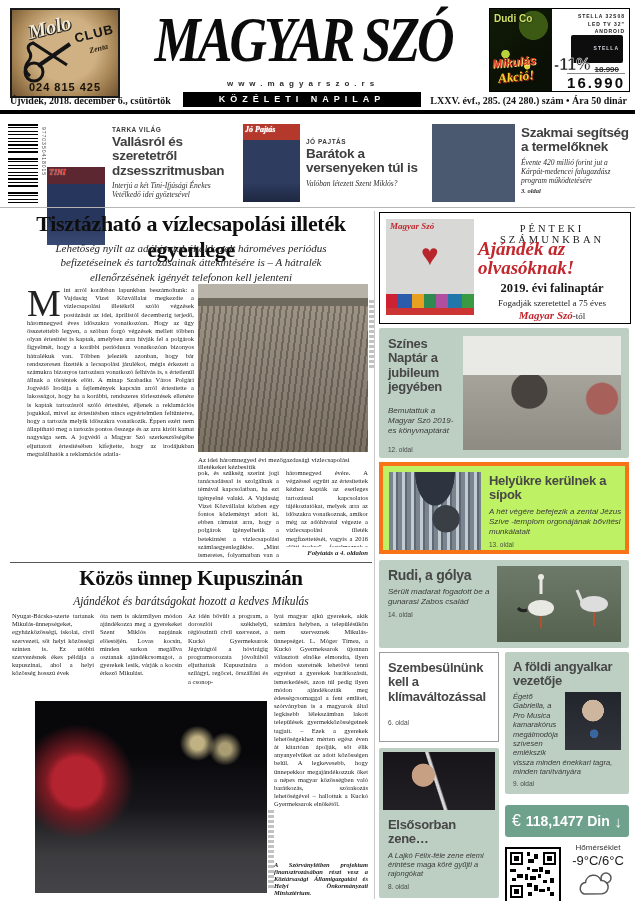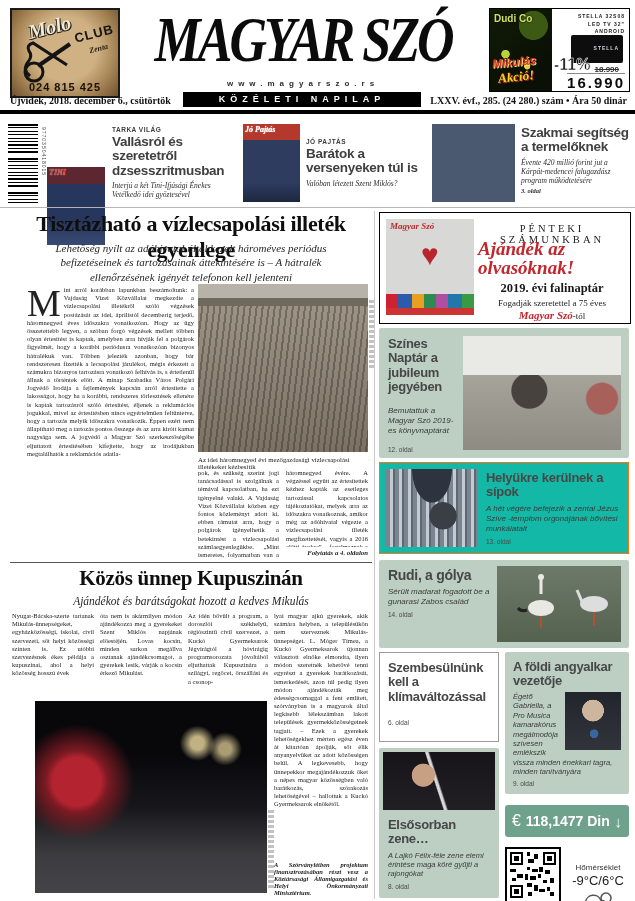--- a/index.html
+++ b/index.html
@@ -95,21 +95,21 @@
   .fb-kicker{position:absolute;left:98px;top:10px;width:148px;text-align:center;font:400 10.5px "Liberation Serif",serif;letter-spacing:3px;color:#222;}
   .fb-title{position:absolute;left:98px;top:26px;width:148px;text-align:left;font:italic 700 19px "Liberation Serif",serif;color:#c1272d;line-height:1.02;}
   .fb-s1{position:absolute;left:98px;top:68px;width:148px;text-align:center;font:700 12.5px "Liberation Serif",serif;color:#191919;}
   .fb-s2{position:absolute;left:98px;top:85px;width:148px;text-align:center;font:400 9px "Liberation Serif",serif;color:#222;}
   .fb-brand{position:absolute;left:98px;top:96px;width:148px;text-align:center;font:italic 700 11px "Liberation Serif",serif;color:#c1272d;}
   .fb-brand i{font:400 9px "Liberation Serif",serif;color:#222;font-style:normal;}
   #euro{left:505px;top:805px;width:124px;height:32px;background:#6fa28c;border-radius:3px;color:#fff;
         display:flex;align-items:center;justify-content:space-between;padding:0 7px;box-sizing:border-box;
         font-family:"Liberation Sans",sans-serif;}
   #qr{left:505px;top:847px;width:46px;height:46px;border:2px solid #000;background:#fff;padding:3px;}
-  .wx-label{font:8px "Liberation Sans",sans-serif;color:#333;margin-top:20px;}
+  .wx-label{font:8px "Liberation Sans",sans-serif;color:#333;}
   .wx-val{font:400 13px "Liberation Sans",sans-serif;color:#222;margin-top:1px;}
 </style>
 </head>
 <body>
 
 <div id="page">
 
   <div class="abs" id="molo">
     <svg width="70" height="60" style="position:absolute;left:6px;top:22px" viewBox="0 0 70 60">
       <path d="M12 44 q-8 -6 -2 -14 q5 -6 1 -11 q-3 -6 4 -8 l34 22" fill="none" stroke="#141414" stroke-width="3"></path>
@@ -229,21 +229,21 @@
     <div class="gb-title" style="position:absolute;left:9px;top:9px;width:72px;">Színes Naptár a jubileum jegyében</div>
     <div class="gb-sub" style="position:absolute;left:9px;top:74px;width:68px;">Bemutattuk a Magyar Szó 2019-es könyvnaptárát</div>
     <div class="gb-page" style="position:absolute;left:9px;top:114px;">12. oldal</div>
     <div style="position:absolute;left:84px;top:8px;width:158px;height:114px;background:
          linear-gradient(to bottom,#e9e9e6 0 34%,transparent 34%),
          radial-gradient(circle at 42% 48%,#47423d 0 16%,transparent 17%),
          radial-gradient(circle at 88% 55%,#a8605a 0 10%,transparent 11%),
          linear-gradient(#b3b0a8,#8e8b83);"></div>
   </div>
 
-  <div class="abs" style="left:379px;top:462px;width:250px;height:92px;background:#14b8a6;border:1px solid #f97316;box-sizing:border-box;">
+  <div class="abs" style="left:379px;top:462px;width:250px;height:92px;background:#bef264;border:4px solid #f97316;box-sizing:border-box;">
     <div style="position:absolute;left:6px;top:6px;width:92px;height:78px;background:
          radial-gradient(ellipse at 50% 0%,#2d3440 0 30%,transparent 31%),
          radial-gradient(circle at 62% 60%,#3a3f46 0 18%,transparent 19%),
          repeating-linear-gradient(90deg,#79848f 0 4px,#c2cad2 4px 7px,#5d6874 7px 9px);"></div>
     <div style="position:absolute;left:106px;top:8px;width:138px;">
       <div class="gb-title">Helyükre kerülnek a sípok</div>
       <div class="gb-sub">A hét végére befejezik a zentai Jézus Szíve -templom orgonájának bővítési munkálatait</div>
       <div class="gb-page">13. oldal</div>
     </div>
   </div>

